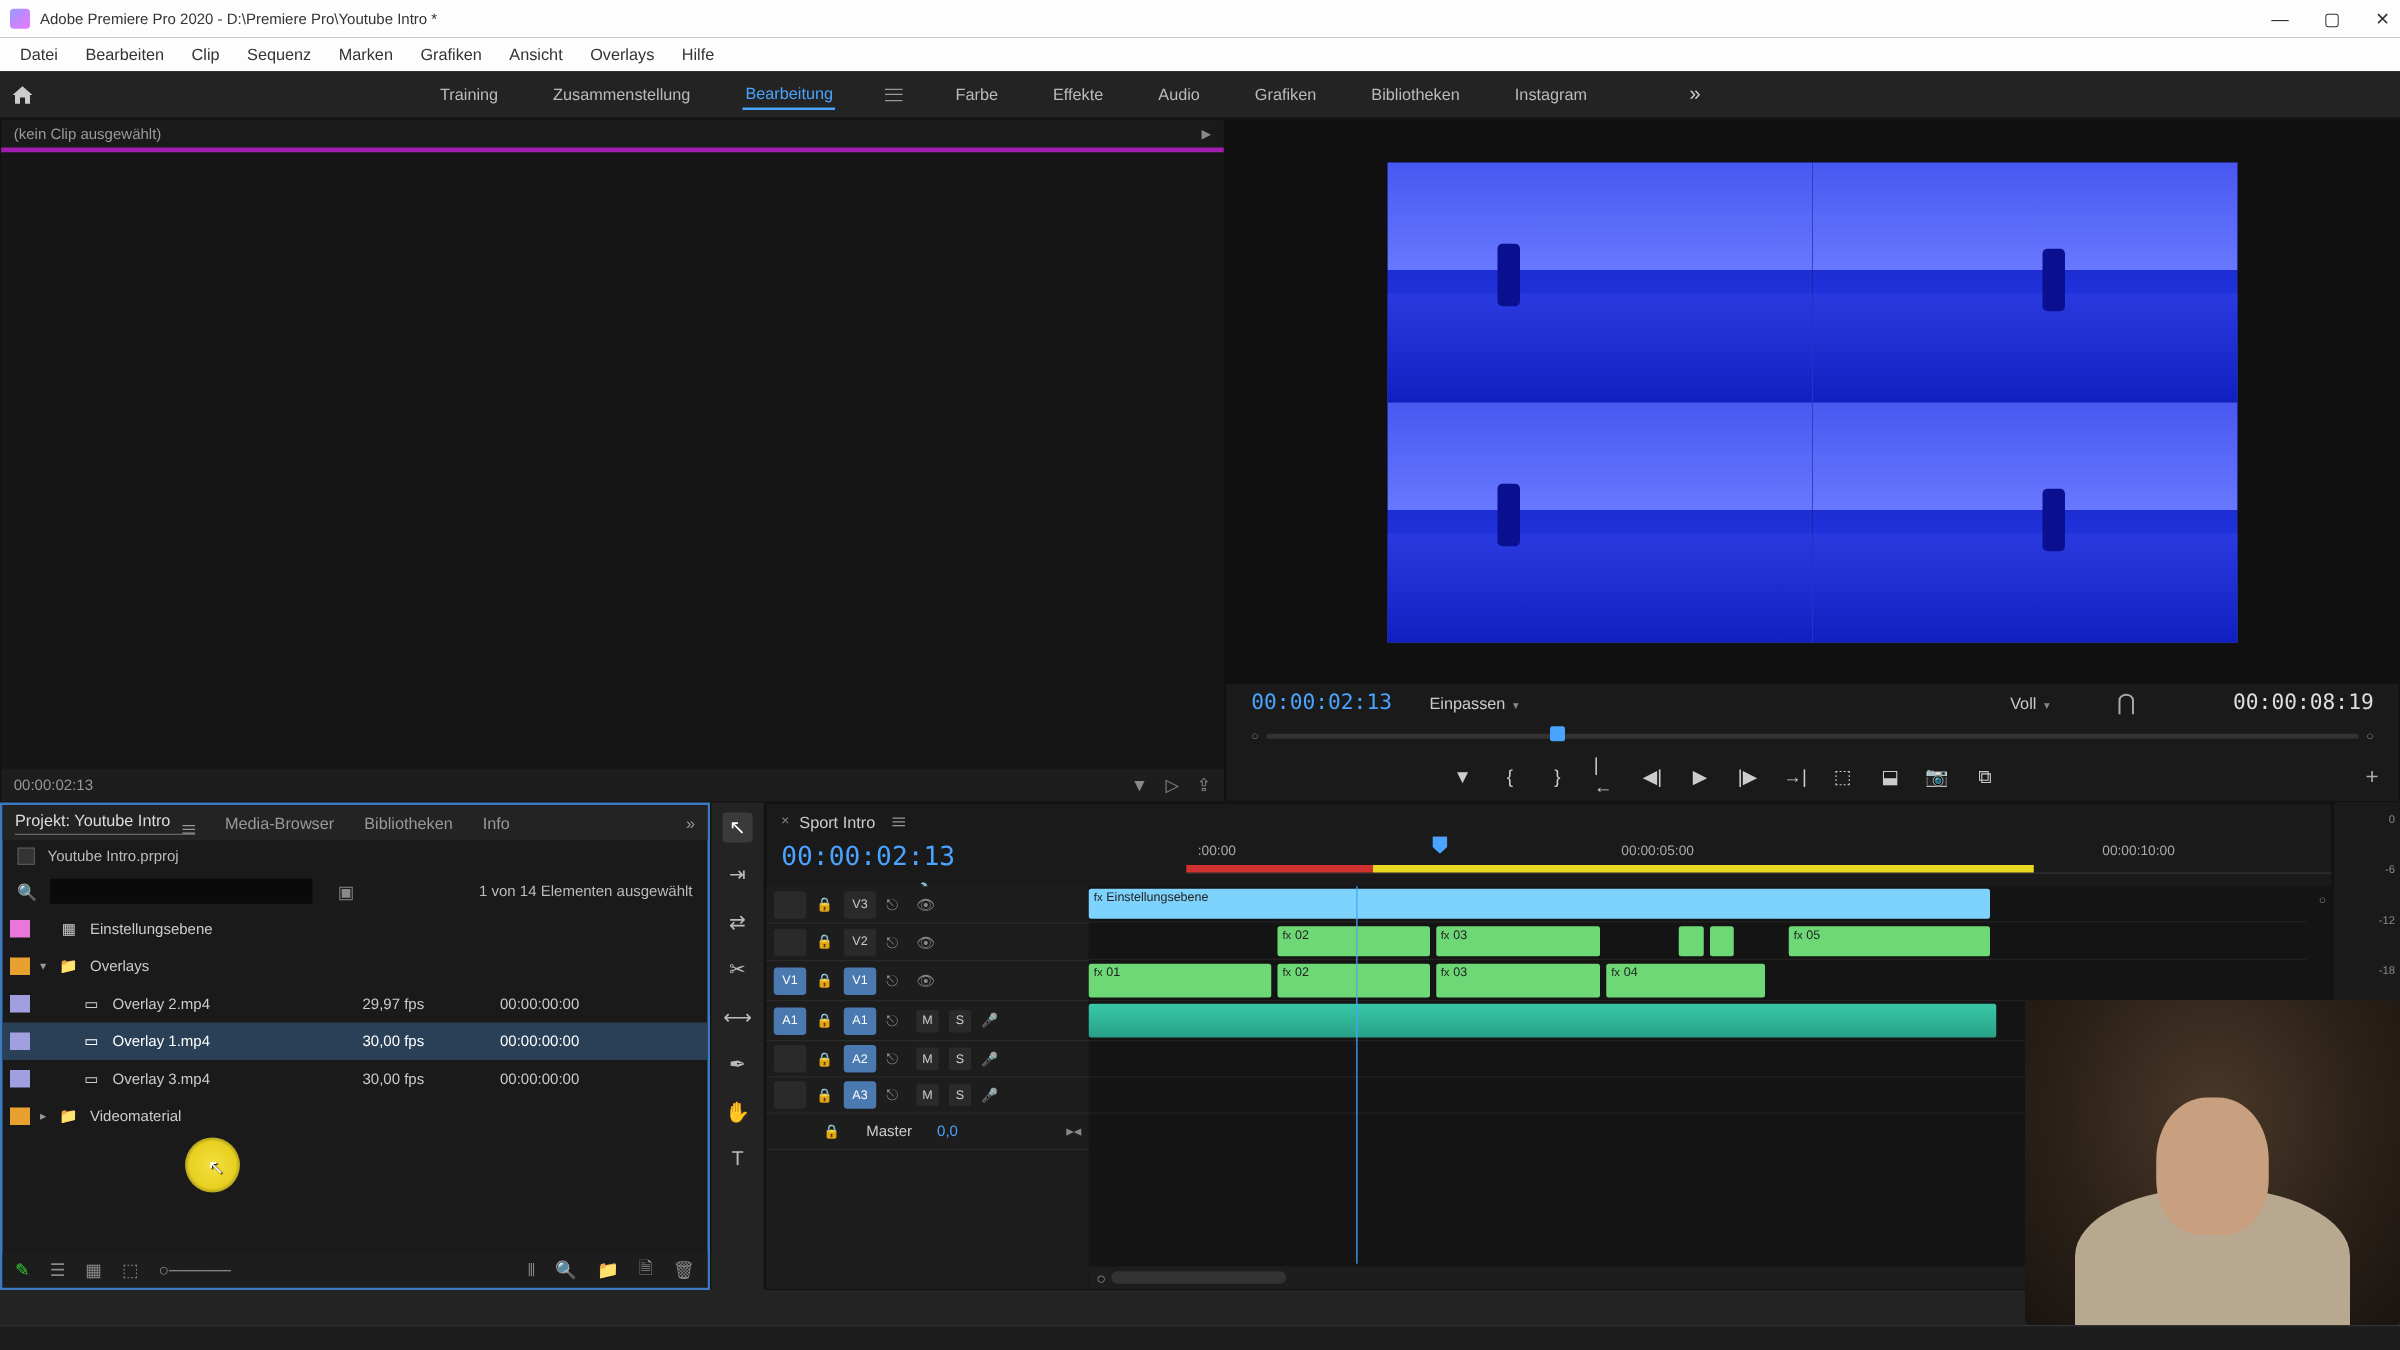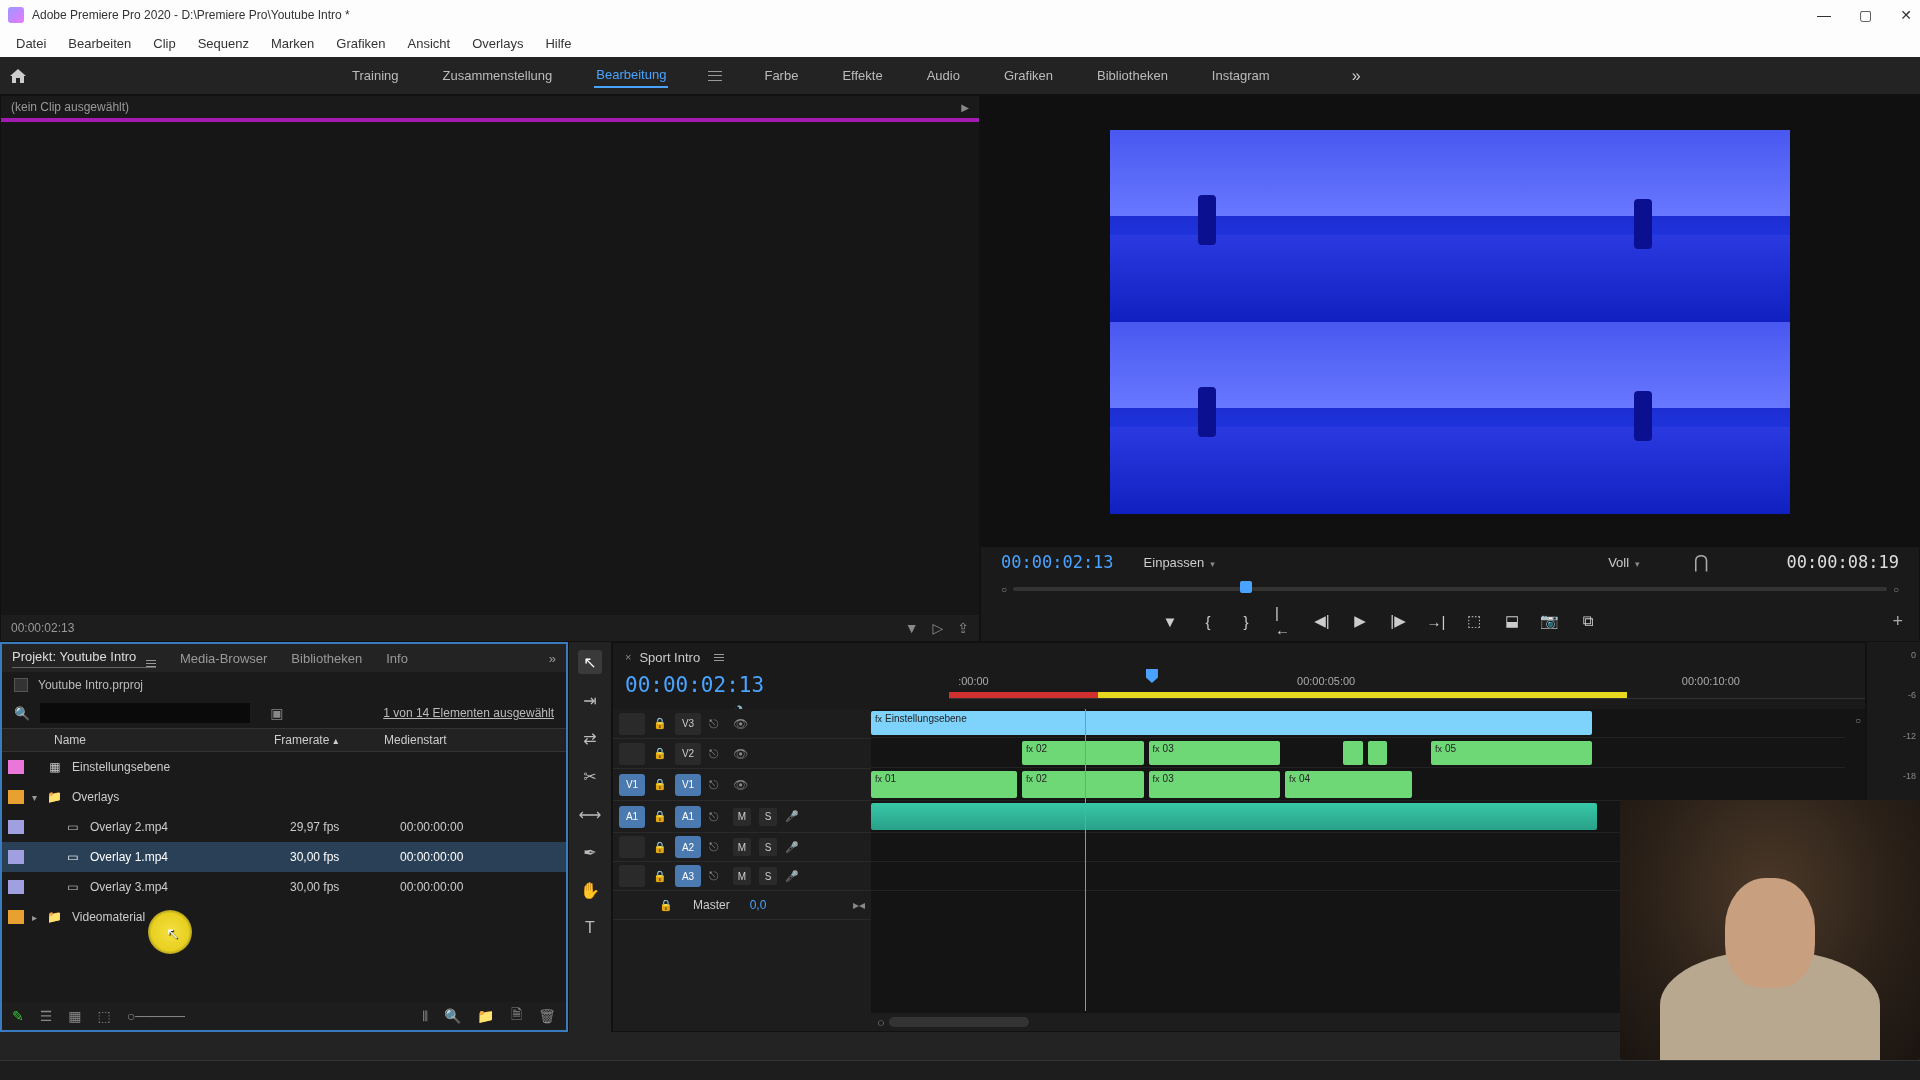--- a/index.html
+++ b/index.html
@@ -63,21 +63,21 @@
 
 
 .lower { display: flex; height: 390px; }
 .proj-panel { width: 568px; background: #1a1a1a; border: 2px solid #3a7abf; display: flex; flex-direction: column; }
 .proj-tabs { display: flex; align-items: center; height: 28px; padding: 0 10px; gap: 24px; }
 .proj-file-row { height: 26px; display: flex; align-items: center; padding: 0 12px; gap: 10px; color: #bbb; font-size: 12px; text-align: center; }
 .proj-file-row .pr-ic { width: 14px; height: 14px; background: #333; border: 1px solid #555; }
 .proj-search-row { height: 30px; display: flex; align-items: center; padding: 0 12px; gap: 10px; }
 .proj-search-row .mag { color: #888; font-size: 13px; }
 .proj-search-row input { width: 210px; height: 20px; background: #0a0a0a; border: none; color: #ccc; padding: 0 4px; }
-.proj-search-row .sel-info { margin-left: auto; color: #bbb; font-size: 12px; text-decoration: underline; }
+.proj-search-row .sel-info { margin-left: auto; color: #bbb; font-size: 12px; }
 .proj-headers { height: 24px; display: flex; align-items: center; padding: 0 20px 0 52px; color: #ccc; font-size: 12px; background: #222; border-top: 1px solid #333; border-bottom: 1px solid #333; }
 .proj-headers .h-name { width: 220px; }
 .proj-headers .h-fr { width: 110px; display: flex; align-items: center; gap: 4px; }
 .proj-headers .h-ms { flex: 1; }
 .proj-list { flex: 1; overflow: hidden; }
 .proj-row { height: 30px; display: flex; align-items: center; padding: 0 6px; font-size: 12px; color: #ccc; }
 .proj-row.selected { background: #2a4056; color: #fff; }
 .proj-row .label-c { width: 16px; height: 14px; margin-right: 8px; }
 .proj-row .expand { width: 14px; color: #999; font-size: 10px; }
 .proj-row .type-ic { width: 18px; height: 14px; margin-right: 8px; display: flex; align-items: center; justify-content: center; }
@@ -284,28 +284,20 @@
     <div class="proj-file-row">
       <div class="pr-ic"></div>
       <span>Youtube Intro.prproj</span>
     </div>
     <div class="proj-search-row">
       <span class="mag">🔍</span>
       <input type="text" style="">
       <span style="color:#888;font-size:14px;margin-left:10px">▣</span>
       <span class="sel-info">1 von 14 Elementen ausgewählt</span>
     </div>
-    <div class="proj-headers">
-      <span class="h-name">Name</span>
-      <span class="h-fr">
-          <span>Framerate</span> 
-          <span style="font-size:10px">▴</span>
-        </span>
-      <span class="h-ms">Medienstart</span>
-    </div>
     <div class="proj-list" id="proj-list">
         <div class="proj-row">
           <div class="label-c" style="background:#e976d8"></div>
           <span class="expand"></span>
           <span style="width:0px"></span>
           <span class="type-ic">▦</span>
           <span class="nm">Einstellungsebene</span>
           <span class="fr"></span>
           <span class="ms"></span>
         </div>

